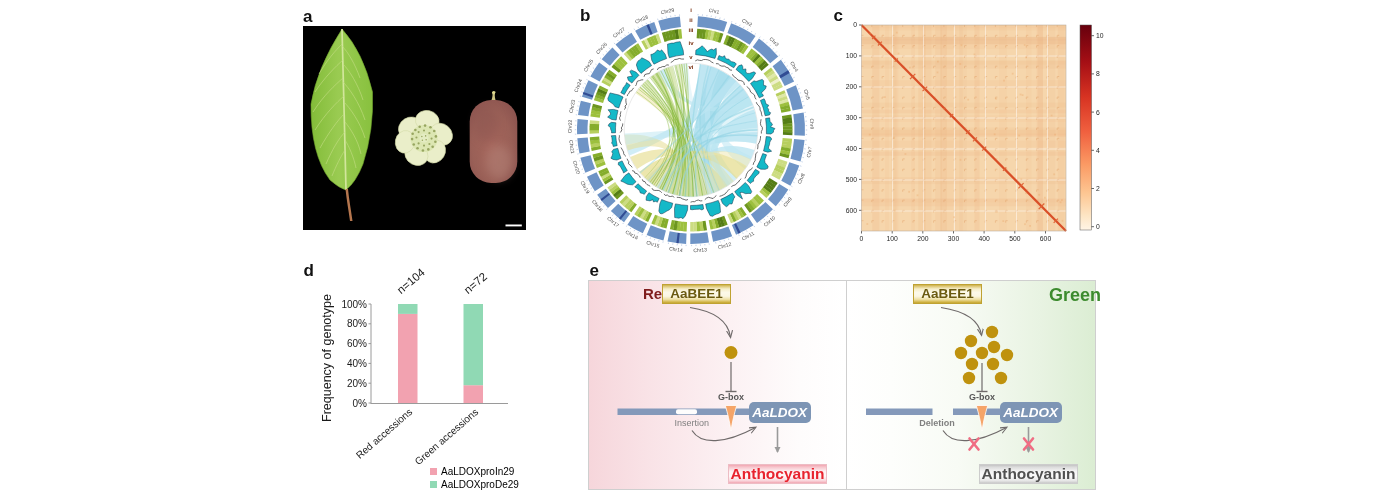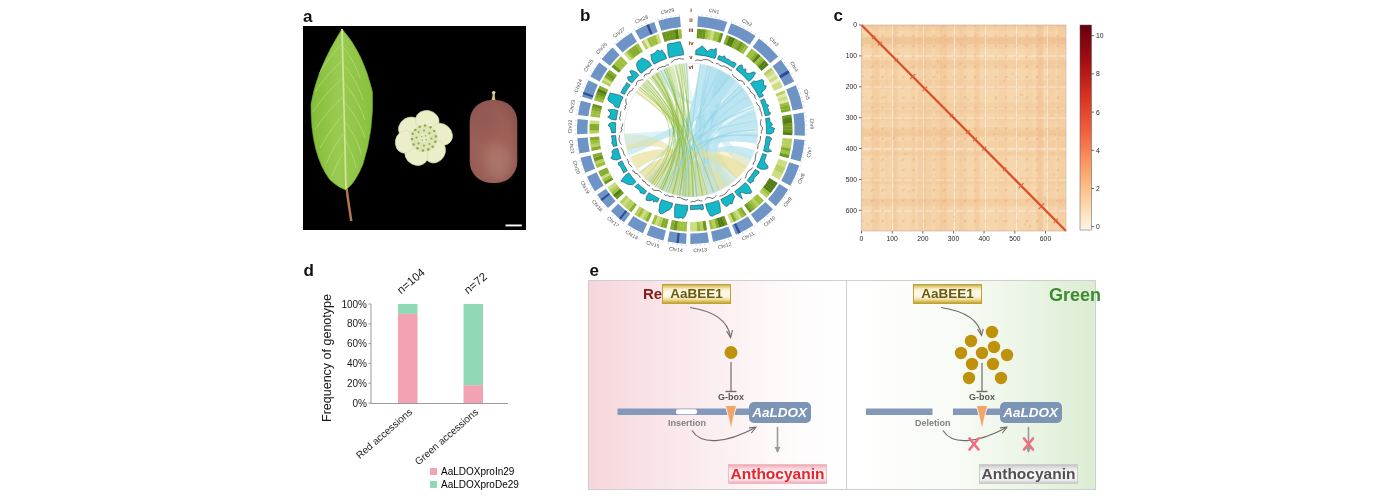--- a/index.html
+++ b/index.html
@@ -877,22 +877,22 @@
 <div style="position:absolute;left:596px;top:284.5px;font-size:15px;font-weight:bold;color:#7f1d1d;margin-left:47px;">Red</div>
 <div style="position:absolute;left:1049px;top:284.5px;font-size:18px;font-weight:bold;color:#3c8b2e;">Green</div>
 <div style="position:absolute;left:662px;top:283.5px;width:69px;height:20.5px;background:linear-gradient(to bottom,#cbb049 0%,#ddc775 7%,#f6eec9 22%,#fcf9e9 42%,#fbf7e3 62%,#eee0a4 80%,#d6ba52 93%,#c4a52f 100%);border:1px solid #bfa232;color:#6a5a10;font-weight:bold;font-size:13.5px;display:flex;align-items:center;justify-content:center;">AaBEE1</div>
 <div style="position:absolute;left:913px;top:283.5px;width:69px;height:20.5px;background:linear-gradient(to bottom,#cbb049 0%,#ddc775 7%,#f6eec9 22%,#fcf9e9 42%,#fbf7e3 62%,#eee0a4 80%,#d6ba52 93%,#c4a52f 100%);border:1px solid #bfa232;color:#6a5a10;font-weight:bold;font-size:13.5px;display:flex;align-items:center;justify-content:center;">AaBEE1</div>
 <div style="position:absolute;left:749px;top:401.5px;width:61.5px;height:21.5px;background:#7d95b5;border-radius:5px;color:#fff;font-weight:bold;font-style:italic;font-size:13.5px;display:flex;align-items:center;justify-content:center;">AaLDOX</div>
 <div style="position:absolute;left:1000px;top:401.5px;width:61.5px;height:21.5px;background:#7d95b5;border-radius:5px;color:#fff;font-weight:bold;font-style:italic;font-size:13.5px;display:flex;align-items:center;justify-content:center;">AaLDOX</div>
 <div style="position:absolute;left:728px;top:464px;width:99px;height:20px;background:linear-gradient(to bottom,#f2a6b2 0%,#f7c6cd 12%,#fdf0f2 35%,#fef9f9 62%,#f9d4da 88%,#f2a6b2 100%);border:1px solid #edbcc4;color:#e8232e;font-weight:bold;font-size:15.5px;display:flex;align-items:center;justify-content:center;">Anthocyanin</div>
 <div style="position:absolute;left:979px;top:464px;width:99px;height:20px;background:linear-gradient(to bottom,#c3c3c3 0%,#dcdcdc 12%,#f4f4f4 35%,#fbfbfb 62%,#e6e6e6 88%,#c9c9c9 100%);border:1px solid #cccccc;color:#515151;font-weight:bold;font-size:15.5px;display:flex;align-items:center;justify-content:center;">Anthocyanin</div>
 <div style="position:absolute;left:711px;top:392px;font-size:9px;font-weight:bold;color:#555;width:40px;text-align:center;">G-box</div>
 <div style="position:absolute;left:962px;top:392px;font-size:9px;font-weight:bold;color:#555;width:40px;text-align:center;">G-box</div>
-<div style="position:absolute;left:665px;top:417.5px;font-size:9px;font-weight:bold;color:#808080;width:44px;text-align:center;">Insertion</div>
-<div style="position:absolute;left:915px;top:417.5px;font-size:9px;font-weight:bold;color:#808080;width:44px;">Deletion</div>
+<div style="position:absolute;left:665px;top:417.5px;font-size:9px;font-weight:normal;color:#808080;width:44px;text-align:right;">Insertion</div>
+<div style="position:absolute;left:915px;top:417.5px;font-size:9px;font-weight:bold;color:#808080;width:44px;text-align:center;">Deletion</div>
 <svg style="position:absolute;left:588px;top:280px" width="510" height="211" viewBox="0 0 510 211">
  <defs>
   <marker id="ah" markerWidth="9" markerHeight="8" refX="6.5" refY="3" orient="auto" markerUnits="userSpaceOnUse">
    <path d="M0,0 L7,3 L0,6" fill="none" stroke="#6f6a6a" stroke-width="1.1"></path>
   </marker>
   <marker id="ah2" markerWidth="8" markerHeight="8" refX="5" refY="3" orient="auto" markerUnits="userSpaceOnUse">
    <path d="M0,0 L6,3 L0,6 Z" fill="#9a9a9a"></path>
   </marker>
  </defs>
 

